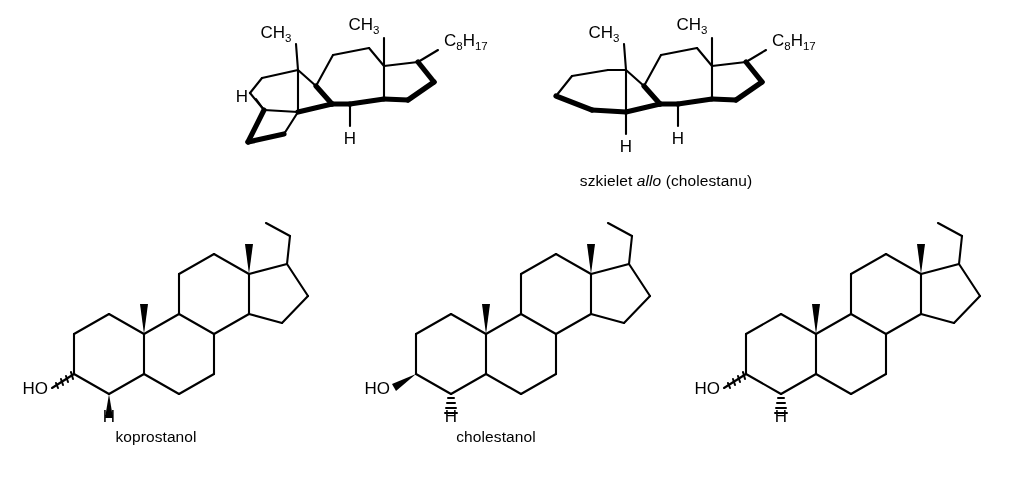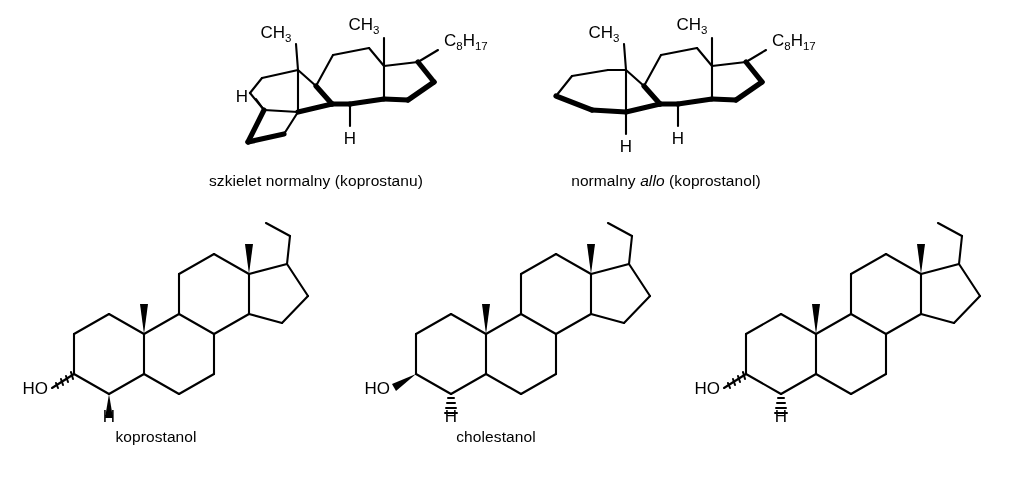--- a/index.html
+++ b/index.html
@@ -162,26 +162,23 @@
         <path class="bond bond-thin" d="M 138 104 L 138 126"></path>
 
         <text class="atom-label" x="64" y="38" text-anchor="middle">CH<tspan class="atom-sub" dy="4">3</tspan></text>
         <text class="atom-label" x="152" y="30" text-anchor="middle">CH<tspan class="atom-sub" dy="4">3</tspan></text>
         <text class="atom-label" x="232" y="46" text-anchor="start">C<tspan class="atom-sub" dy="4">8</tspan><tspan class="atom-label" dy="-4">H</tspan><tspan class="atom-sub" dy="4">17</tspan></text>
         <text class="atom-label" x="86" y="152" text-anchor="middle">H</text>
         <text class="atom-label" x="138" y="144" text-anchor="middle">H</text>
       </svg>
     </div>
 
-    <div class="caption" id="caption-koprostan-skeleton">
-      <span>szkielet normalny (koprostanu)</span><span class="it"></span><span></span>
-    </div>
 
     <div class="caption" id="caption-cholestan-skeleton">
-      <span>normalny </span><span class="it">allo</span><span> (koprostanol)</span>
+      <span>szkielet </span><span class="it">allo</span><span> (cholestanu)</span>
     </div>
   </div>
 
   <div class="row" id="structure-row">
 
     <div class="panel" id="panel-koprostanol">
       <svg width="330" height="200" viewBox="0 0 330 200">
 
         <path class="bond bond-thin" d="M 52 152 L 52 112"></path>
         <path class="bond bond-thin" d="M 52 112 L 87 92"></path>

